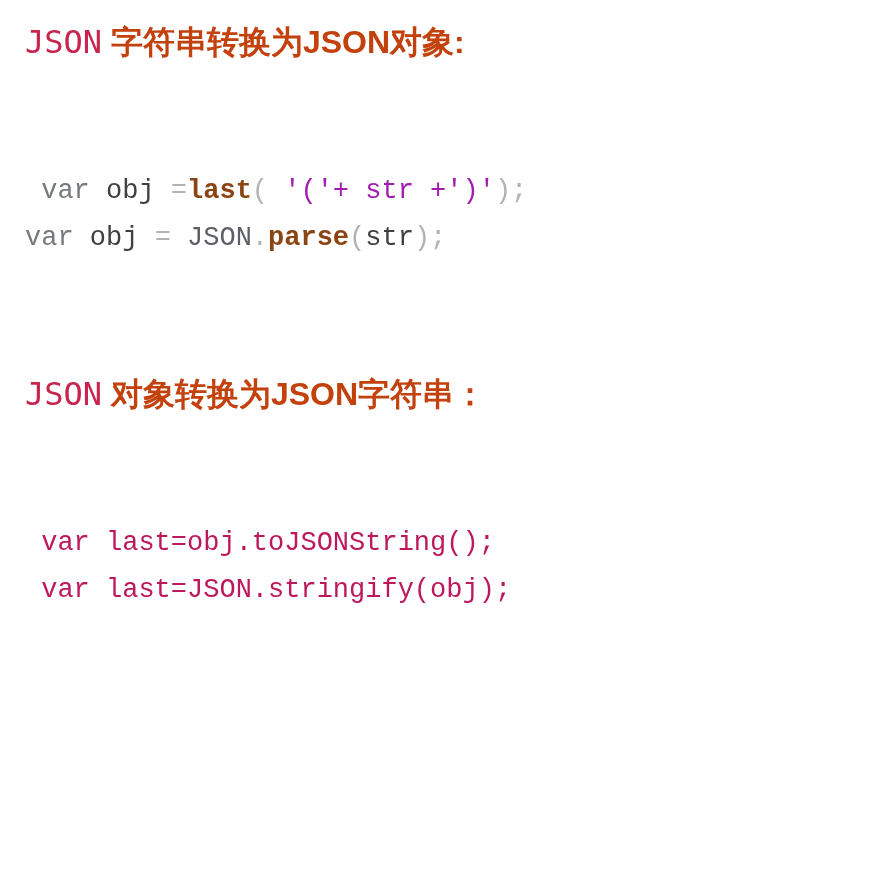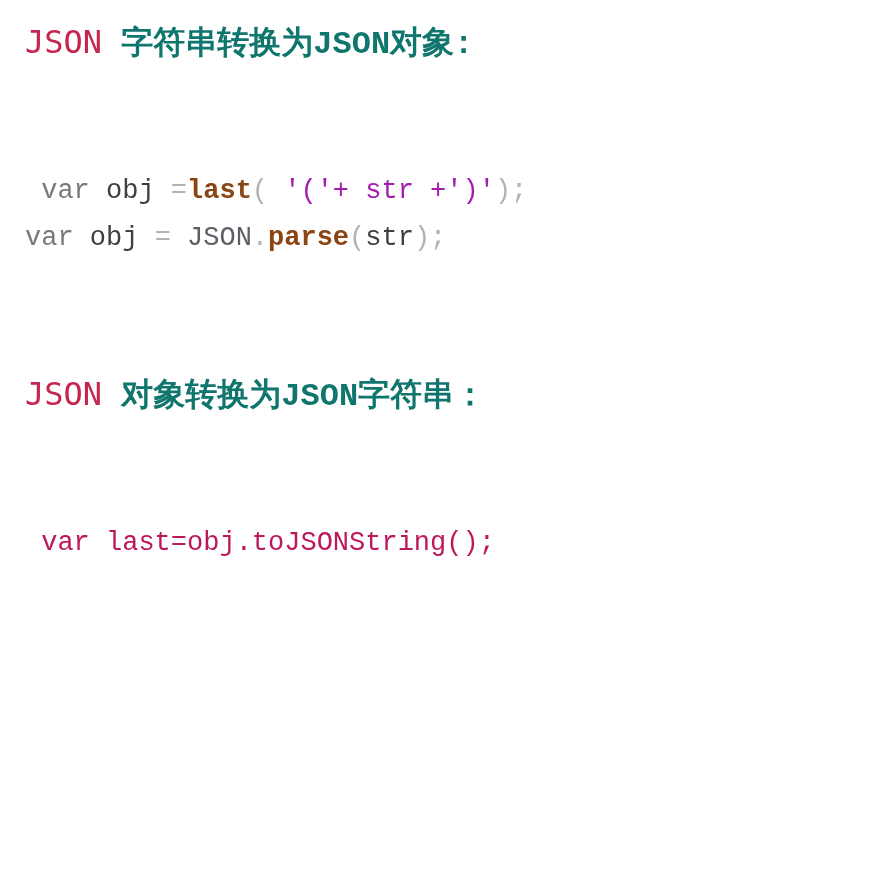--- a/index.html
+++ b/index.html
@@ -15,22 +15,22 @@
     font-size: 32px;
     margin-bottom: 100px;
     line-height: 1.4;
   }
   .heading .json-kw {
     color: #c7254e;
     font-family: "Consolas", "Monaco", monospace;
     font-weight: normal;
   }
   .heading .chinese {
-    color: #0f766e;
-    font-family: Liberation Mono, monospace;
+    color: #c2410c;
+    font-family: Liberation Sans, sans-serif;
     font-weight: bold;
     letter-spacing: 0px;
   }
   .code-block {
     font-family: "Consolas", "Monaco", "Courier New", monospace;
     font-size: 27px;
     line-height: 1.75;
     margin-bottom: 110px;
   }
   .code-line {
@@ -60,13 +60,14 @@
   <div class="code-line"><span> </span><span class="kw">var</span><span> </span><span class="ident">obj</span><span> </span><span class="op">=</span><span class="func">last</span><span class="paren">(</span><span> </span><span class="str">'('+ str +')'</span><span class="paren">)</span><span class="punct">;</span></div>
   <div class="code-line"><span class="kw">var</span><span> </span><span class="ident">obj</span><span> </span><span class="op">=</span><span> </span><span class="lit">JSON</span><span class="punct">.</span><span class="func">parse</span><span class="paren">(</span><span class="ident">str</span><span class="paren">)</span><span class="punct">;</span></div>
 </div>
 
 <div class="heading">
   <span class="json-kw">JSON</span><span class="chinese">  对象转换为JSON字符串：</span>
 </div>
 
 <div class="code-block block2">
   <div class="code-line"> var last=obj.toJSONString();</div>
+  <div class="code-line"> var last=JSON.stringify(obj);</div>
 </div>
 
 </body></html>

